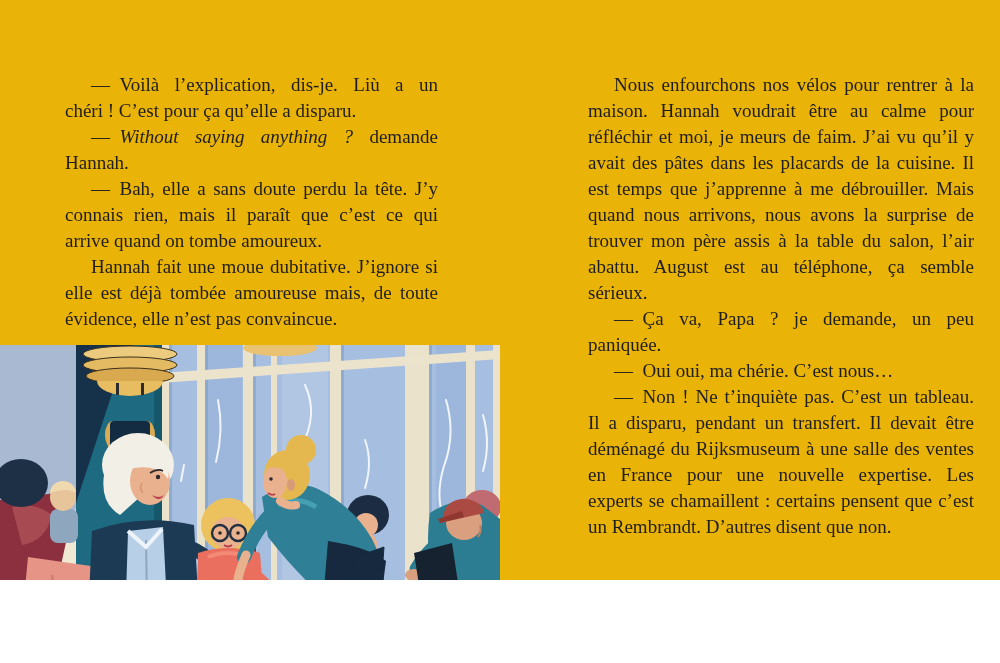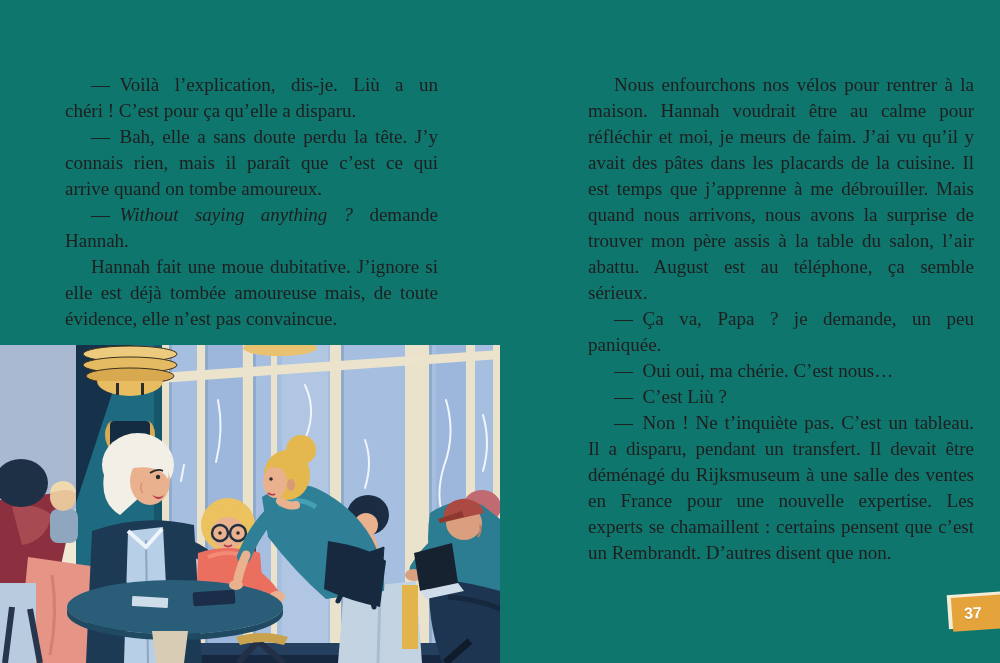--- a/index.html
+++ b/index.html
@@ -1,16 +1,16 @@
 <!DOCTYPE html>
 <html><head>
 <meta charset="utf-8">
 <style>
   html,body{margin:0;padding:0;background:#ffffff;}
-  .spread{position:relative;width:1000px;height:663px;background:#0f766e;overflow:hidden;
+  .spread{position:relative;width:1000px;height:580px;background:#eab308;overflow:hidden;
           font-family:"Liberation Serif","DejaVu Serif",serif;color:#1e1e1e;}
   .text-block{position:absolute;font-size:19px;line-height:26px;text-align:justify;
               hyphens:none;-webkit-hyphens:none;}
   .text-block p{margin:0;text-indent:26px;}
   .tb-left{left:65px;top:72px;width:373px;}
   .tb-right{left:588px;top:72px;width:386px;}
   .it{font-style:italic;}
   .illustration{position:absolute;left:0;top:345px;width:500px;height:318px;margin:0;}
   .illustration svg{display:block;width:500px;height:318px;}
   .page-badge{position:absolute;right:-6px;top:596px;width:54px;height:34px;
@@ -21,30 +21,29 @@
                    font-weight:bold;font-size:16px;color:#ffffff;padding-left:12px;
                    text-shadow:0 1px 0 #c8882b;}
 </style>
 </head>
 <body>
 
 <div class="spread">
 
   <div class="text-block tb-left">
     <p><span>— Voilà l’explication, dis-je. Liù a un chéri&nbsp;! C’est pour ça qu’elle a disparu.</span></p>
+    <p><span>— </span><span class="it">Without saying anything&nbsp;?</span><span> demande Hannah.</span></p>
     <p><span>— Bah, elle a sans doute perdu la tête. J’y connais rien, mais il paraît que c’est ce qui arrive quand on tombe amoureux.</span></p>
-    <p><span>— </span><span class="it">Without saying anything&nbsp;?</span><span> demande Hannah.</span></p>
     <p><span>Hannah fait une moue dubitative. J’ignore si elle est déjà tombée amoureuse mais, de toute évidence, elle n’est pas convaincue.</span></p>
   </div>
 
   <div class="text-block tb-right">
     <p><span>Nous enfourchons nos vélos pour rentrer à la maison. Hannah voudrait être au calme pour réfléchir et moi, je meurs de faim. J’ai vu qu’il y avait des pâtes dans les placards de la cuisine. Il est temps que j’apprenne à me débrouiller. Mais quand nous arrivons, nous avons la surprise de trouver mon père assis à la table du salon, l’air abattu. August est au téléphone, ça semble sérieux.</span></p>
     <p><span>— Ça va, Papa&nbsp;? je demande, un peu paniquée.</span></p>
     <p><span>— Oui oui, ma chérie. C’est nous…</span></p>
-    <p><span>— C’est Liù&nbsp;?</span></p>
     <p><span>— Non&nbsp;! Ne t’inquiète pas. C’est un tableau. Il a disparu, pendant un transfert. Il devait être déménagé du Rijksmuseum à une salle des ventes en France pour une nouvelle expertise. Les experts se chamaillent&nbsp;: certains pensent que c’est un Rembrandt. D’autres disent que non.</span></p>
   </div>
 
   <figure class="illustration">
     <svg viewBox="0 0 500 318" preserveAspectRatio="none">
 
       <rect x="0" y="0" width="500" height="318" fill="#a9b9d2"></rect>
 
       <polygon points="122,40 18,318 132,318" fill="#efe8d3"></polygon>
 

